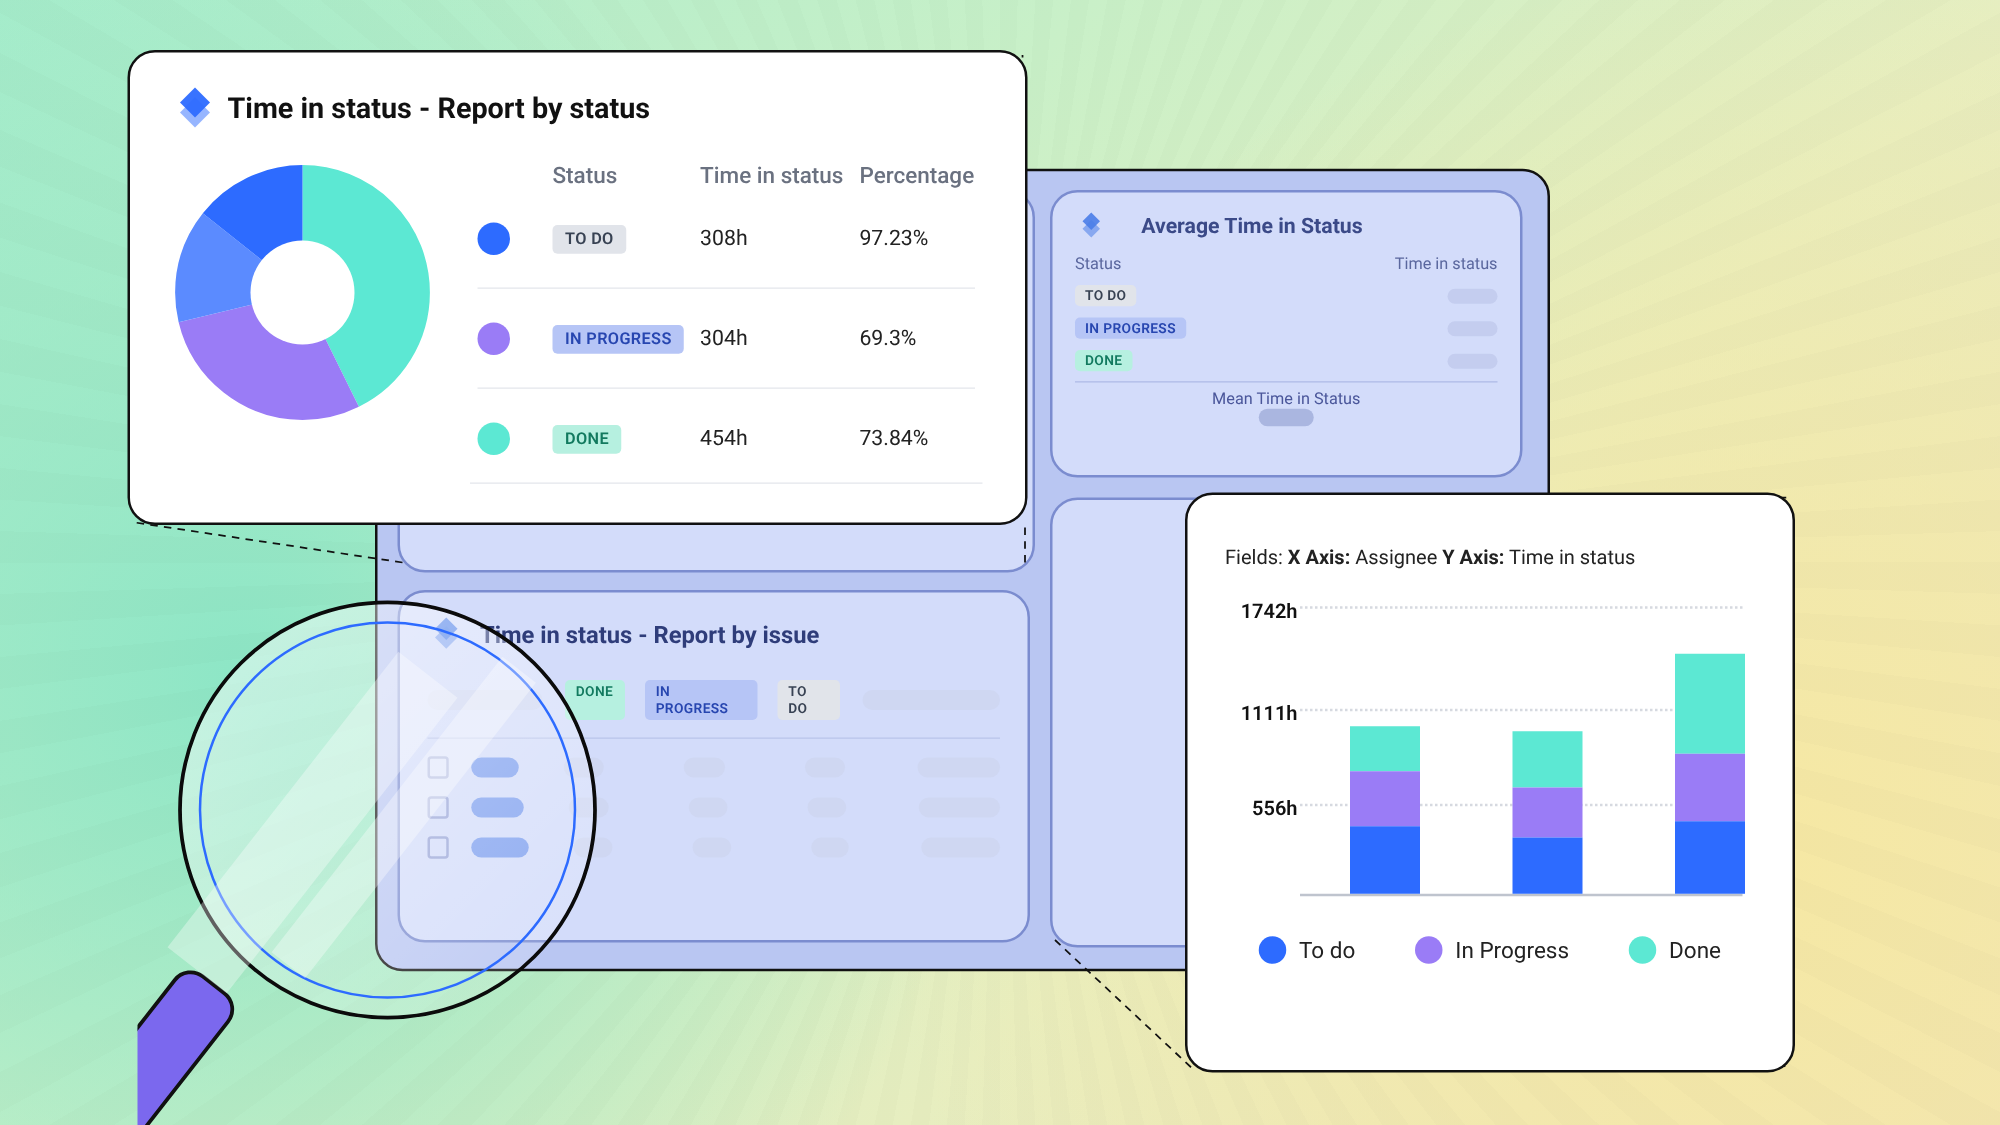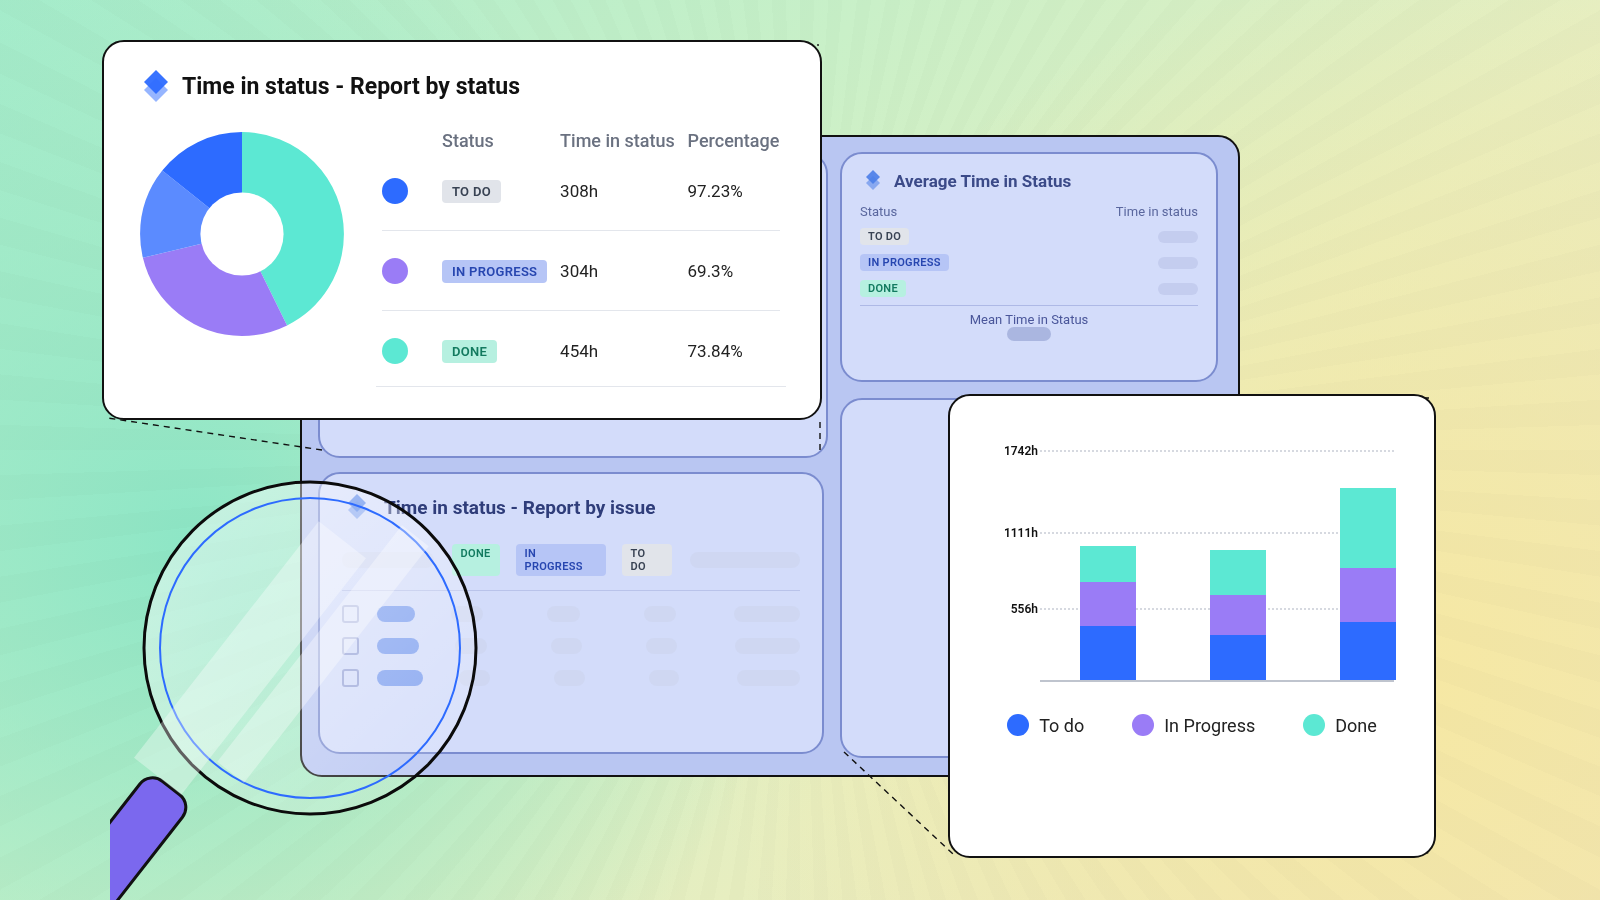--- a/index.html
+++ b/index.html
@@ -27,21 +27,21 @@
   .tbl{width:100%;border-collapse:collapse;}
   .tbl th{color:#6a7180;font-weight:500;text-align:left;font-size:18px;padding:0 6px 14px 6px;}
   .tbl td{padding:12px 6px;font-size:17px;color:#222;}
   .tbl tr.row td{border-top:1px solid transparent;}
   .tbl tbody:after{content:"";display:block;height:8px;}
   .divider{height:1px;background:#e3e6ec;margin:2px 0;}
 
   .dot{width:26px;height:26px;border-radius:50%;display:inline-block;vertical-align:middle;}
 
   
-  .yaxis{position:absolute;left:0;width:58px;text-align:right;font-size:12px;color:#111;font-weight:600;}
+  .yaxis{position:absolute;left:0;width:58px;text-align:right;font-size:16px;color:#111;font-weight:600;}
   .grid{position:absolute;left:60px;right:10px;border-top:2px dotted #d6d9e0;}
   .baseL{position:absolute;left:60px;right:10px;border-top:2px solid #bfc4ce;}
   .barcol{position:absolute;bottom:0;width:56px;}
   .seg{width:100%;}
 
   .legend{display:flex;justify-content:center;gap:48px;align-items:center;}
   .legend .dot{width:22px;height:22px;}
   .legend span{font-size:18px;color:#222;}
 
   .skelPill{display:inline-block;height:16px;border-radius:9px;background:#b8c2e8;}
@@ -53,21 +53,21 @@
 </head>
 <body>
 <div id="stage">
 <div id="noise"></div>
 
 <div class="bgpanel" style="left:300px;top:135px;width:936px;height:638px;background:#b9c6f2;"></div>
 
 <div class="bgpanel bgpanel-light" style="left:318px;top:152px;width:506px;height:302px;border-color:#7b8ccf;border-width:2px;"></div>
 
 <div class="bgpanel bgpanel-light" style="left:840px;top:152px;width:378px;height:230px;border-color:#7b8ccf;border-width:2px;padding:14px 18px;box-sizing:border-box;">
-  <div class="hdr" style="gap:8px;">
+  <div class="hdr" style="gap:27px;">
     <span class="jira">
           <svg width="26" height="26">
             <g fill="#4a7de8">
               <path d="M13 2 L20 9 L13 16 L6 9 Z" opacity=".9"></path>
               <path d="M13 8 L20 15 L13 22 L6 15 Z" opacity=".55"></path>
             </g>
           </svg>
         </span>
     <h2 style="font-size:17px;color:#3b4a88;">Average Time in Status</h2>
   </div>
@@ -230,20 +230,23 @@
                 <td>73.84%</td>
               </tr>
             </tbody>
       </table>
       <div class="divider"></div>
     </div>
   </div>
 </div>
 
 <div class="card" style="left:948px;top:394px;width:488px;height:464px;padding:24px 30px;box-sizing:border-box;">
+  <div style="font-size:16px;color:#222;margin-top:16px;">
+    <span>Fields: </span><b>X Axis:</b><span> Assignee </span><b>Y Axis:</b><span> Time in status</span>
+  </div>
 
   <div style="position:relative;height:236px;margin-top:30px;">
     <div class="yaxis" style="top:-6px;">1742h</div>
     <div class="grid" style="top:0;"></div>
     <div class="yaxis" style="top:76px;">1111h</div>
     <div class="grid" style="top:82px;"></div>
     <div class="yaxis" style="top:152px;">556h</div>
     <div class="grid" style="top:158px;"></div>
     <div class="baseL" style="top:230px;"></div>
     <div id="bars" style="position:absolute;left:60px;right:10px;top:0;bottom:6px;">

